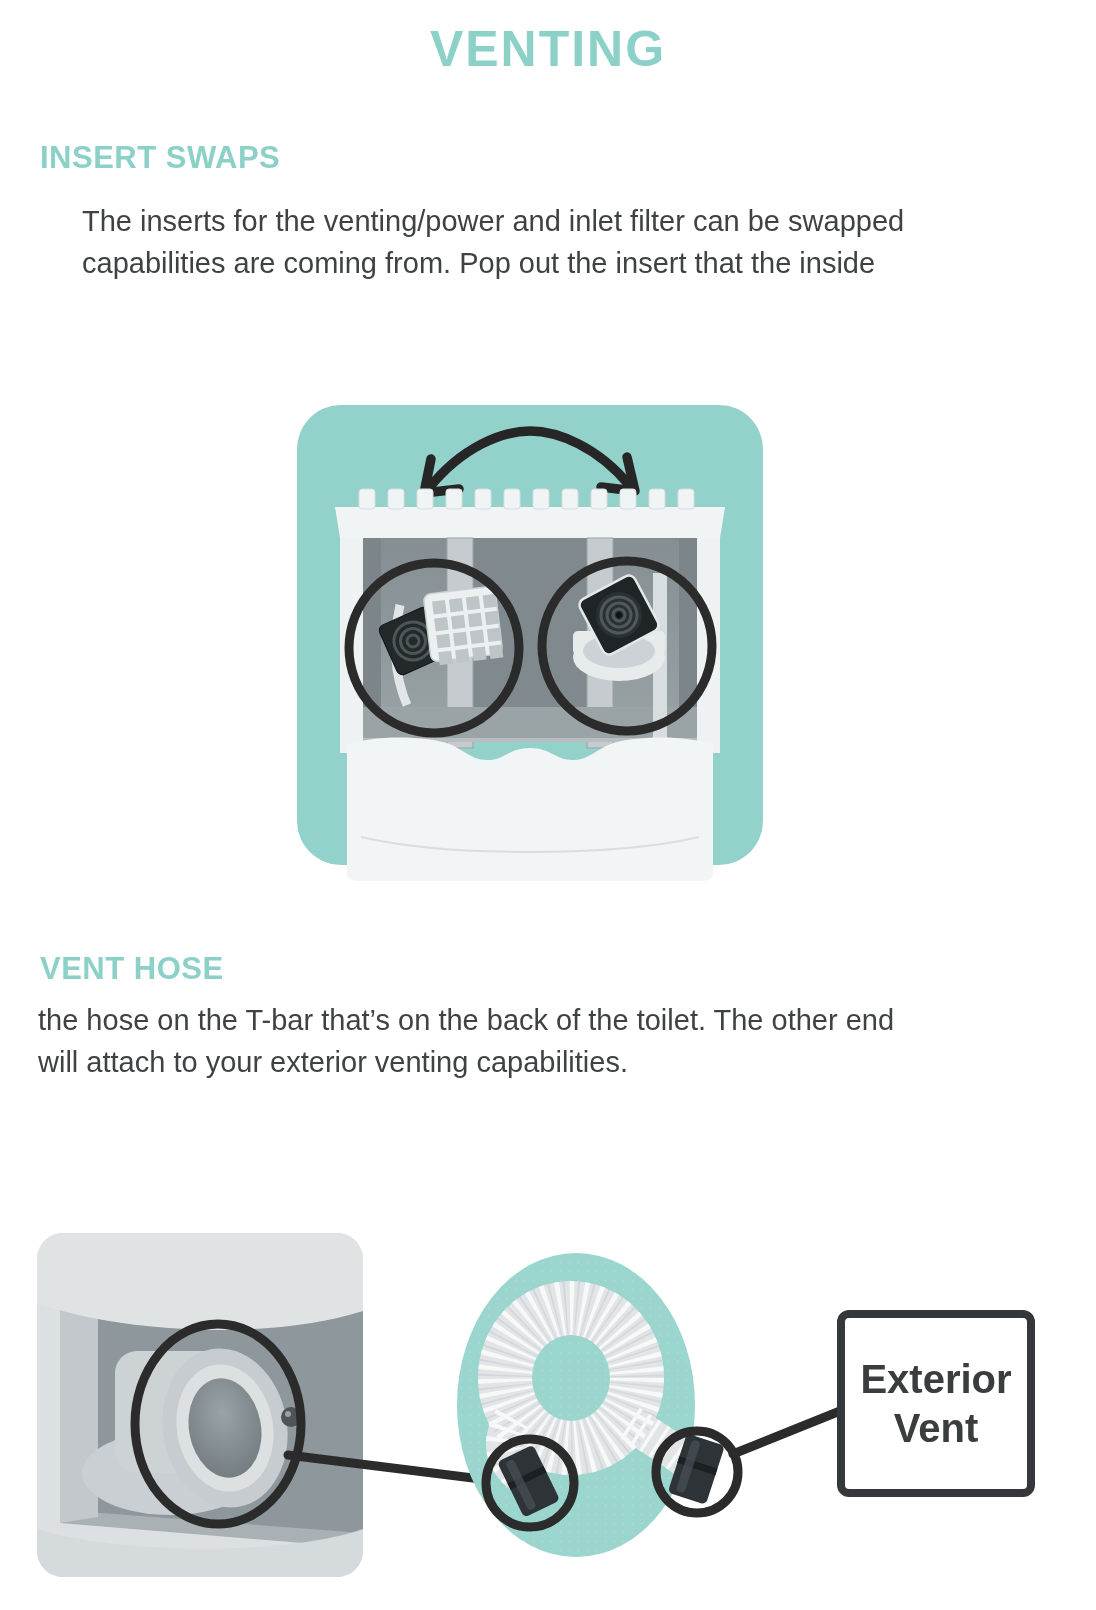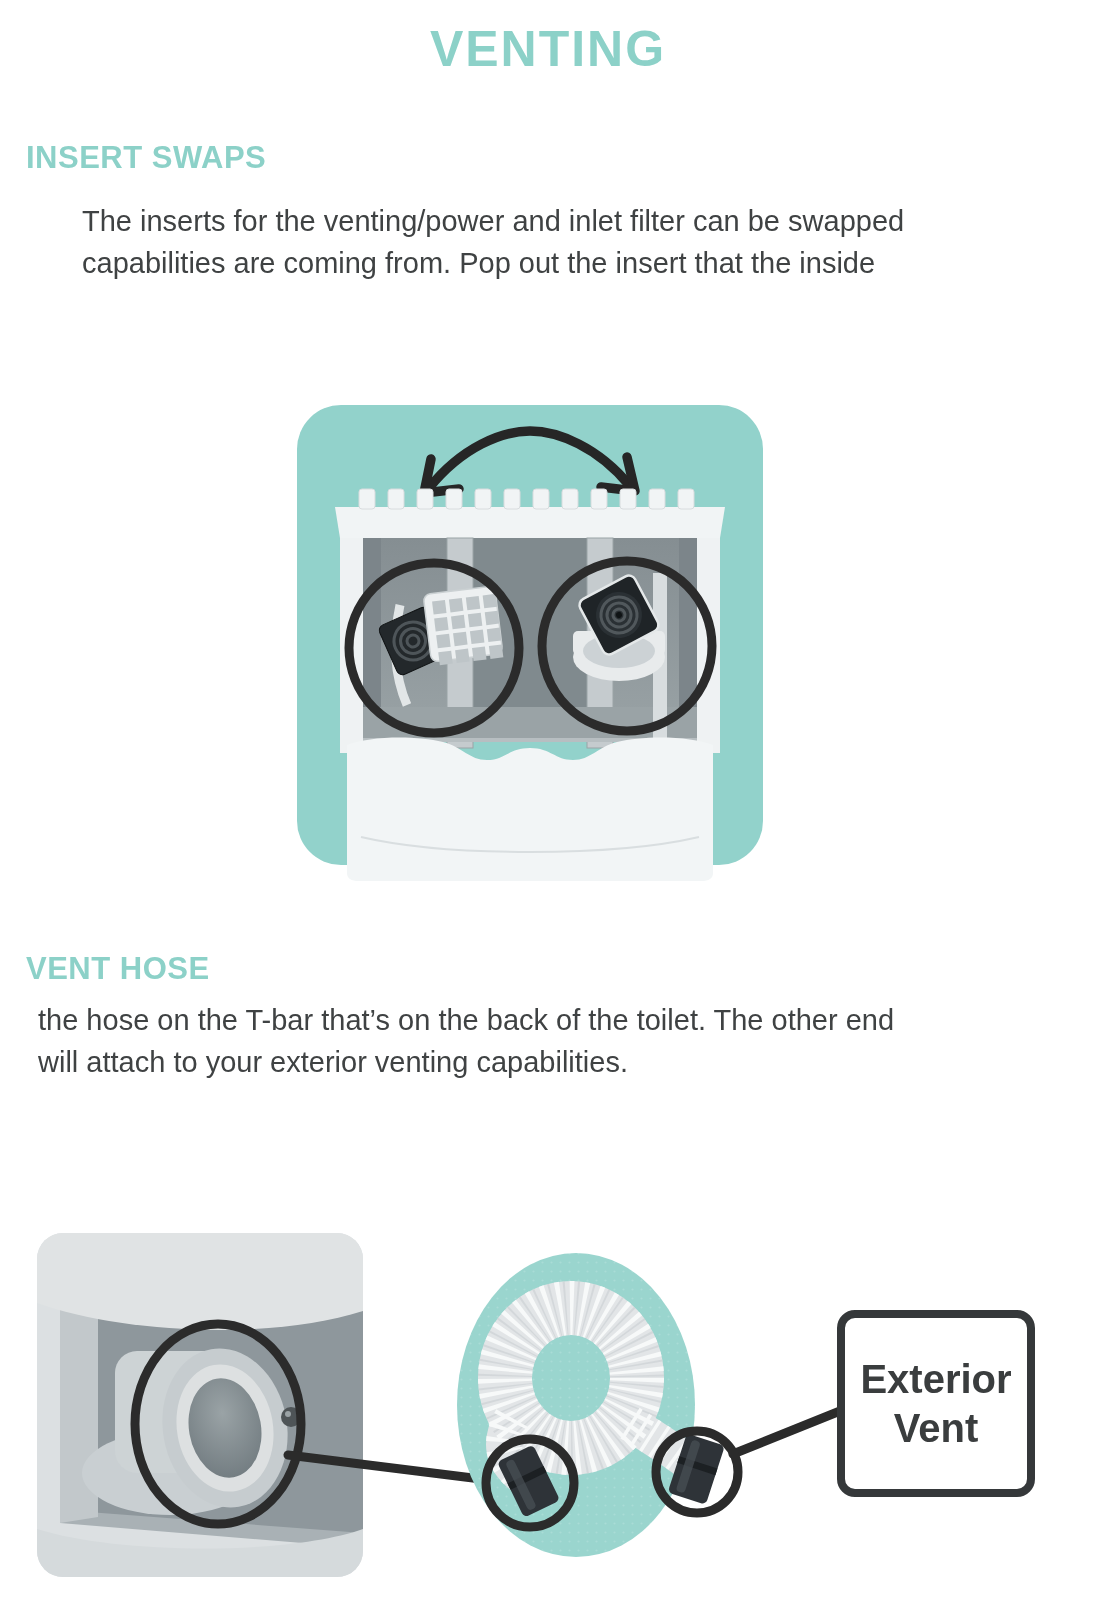--- a/index.html
+++ b/index.html
@@ -7,39 +7,39 @@
     position:relative; width:1096px; height:1610px; margin:0 auto;
     background:#ffffff; overflow:hidden;
     font-family:"Liberation Sans", sans-serif;
   }
   .title {
     position:absolute; top:20px; left:0; width:100%;
     text-align:center; font-size:50px; font-weight:800;
     letter-spacing:2px; color:#8CD1C8; margin:0;
   }
   .sec-heading {
-    position:absolute; left:26px; margin:0;
+    position:absolute; left:40px; margin:0;
     font-size:31px; font-weight:800; letter-spacing:0.5px; color:#8CD1C8;
   }
   #heading-insert-swaps { top:140px; }
   #heading-vent-hose   { top:951px; }
   .para {
     position:absolute; left:38px; width:1030px; margin:0;
     font-size:29px; line-height:42px; color:#3F4243; font-weight:400;
   }
   #para-insert-swaps { top:200px;margin-left:44px; }
   #para-vent-hose    { top:999px; }
   .para .line { display:block; }
   .b { font-weight:700; }
   .fig { position:absolute; }
   #fig-insert-swap { left:297px; top:405px; width:466px; height:478px; }
   #fig-vent-hose   { left:0px;   top:1233px; width:1096px; height:377px; }
   .vent-label {
     position:absolute; left:837px; top:1310px; width:198px; height:187px;
-    box-sizing:border-box; border:8px solid #35383A; border-radius:18px;
+    box-sizing:border-box; border:8px solid #35383A; border-radius:12px;
     background:#ffffff; display:flex; align-items:center; justify-content:center;
     text-align:center; padding:0 16px;
     font-size:40px; line-height:1.22; font-weight:600; color:#3A3D3E;
   }
 </style>
 </head>
 <body>
 
 <div class="page">
 

